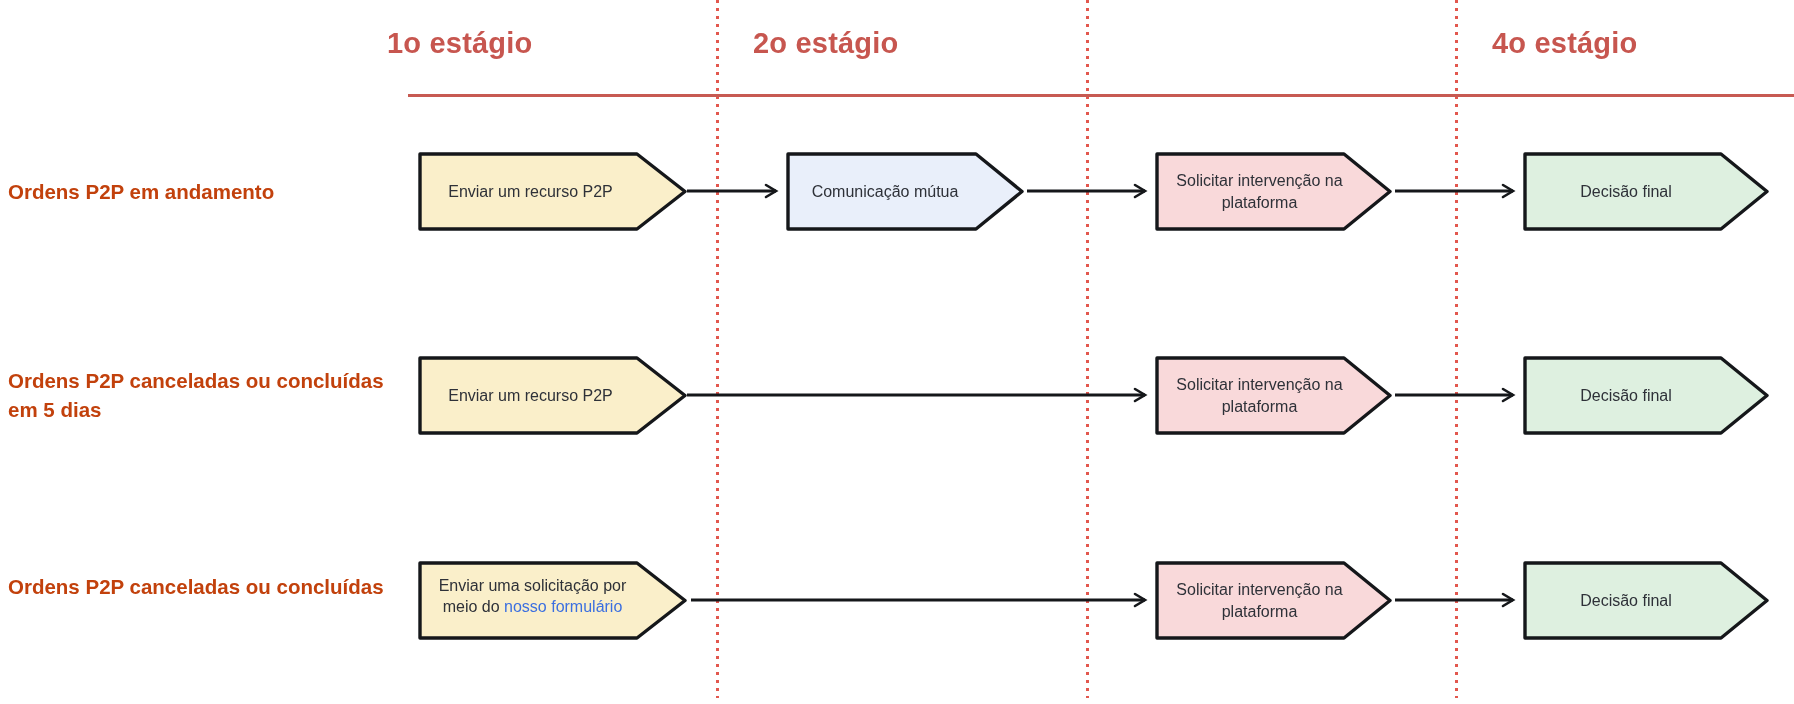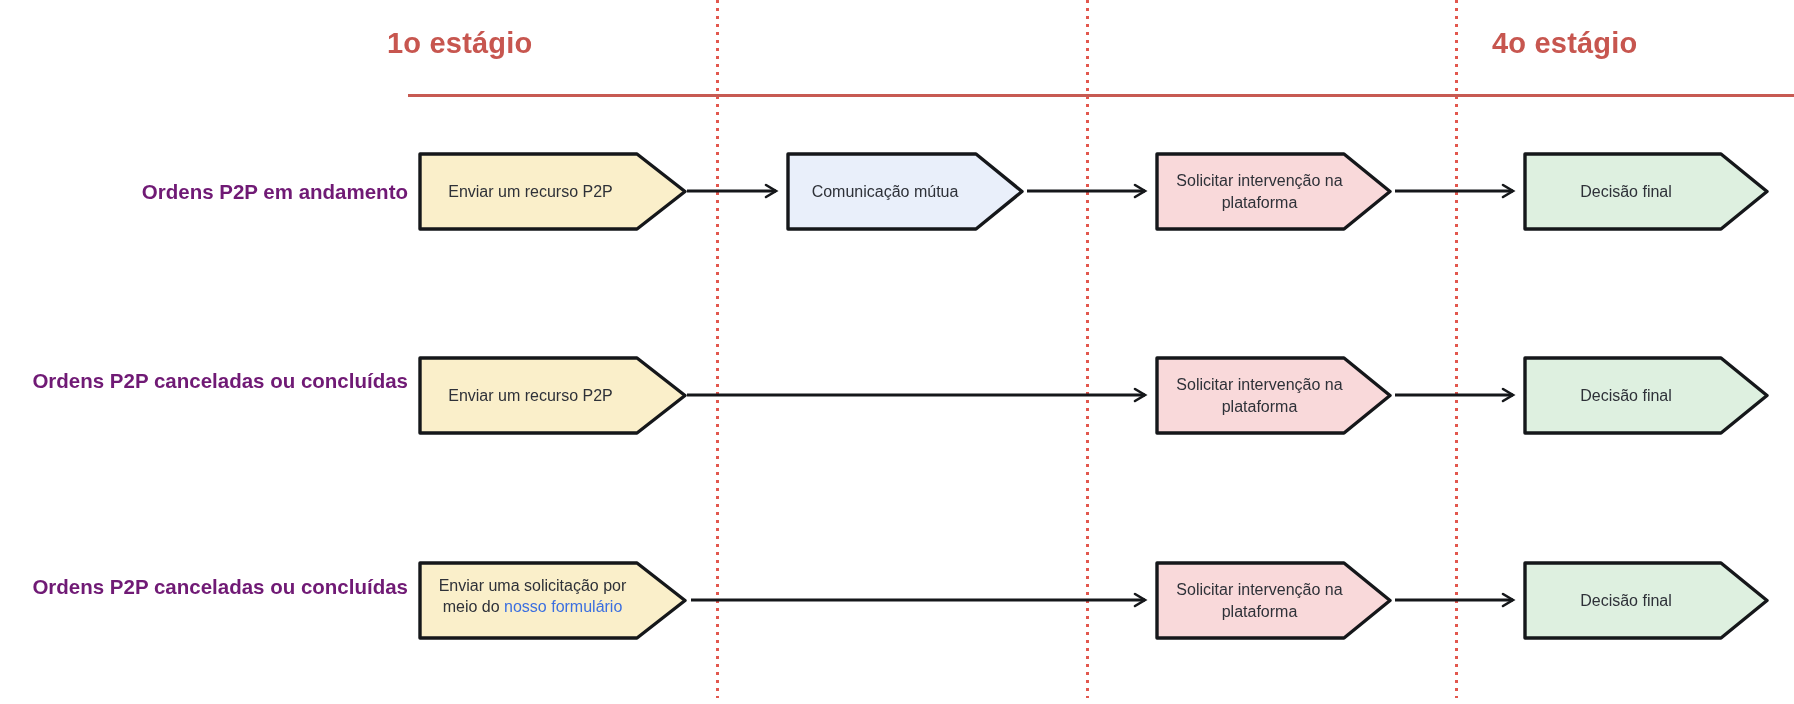--- a/index.html
+++ b/index.html
@@ -13,22 +13,22 @@
     background-image:repeating-linear-gradient(to bottom,
       #e2574e 0px, #e2574e 3px, transparent 3px, transparent 8px);
   }
   
   .hline { position:absolute; left:408px; top:94px; width:1386px; height:3px; background:#c75a52; }
   .stage-header {
     position:absolute; top:27px; width:300px; text-align:left;
     font-size:29px; font-weight:bold; color:#c7564f; letter-spacing:0.2px;
   }
   .row-label {
-    position:absolute; left:8px; width:400px; text-align:right;
-    font-size:20.5px; font-weight:bold; color:#701a75; line-height:29px;
+    position:absolute; left:8px; width:400px; text-align:left;
+    font-size:20.5px; font-weight:bold; color:#c2410c; line-height:29px;
   }
   .step { position:absolute; height:75px; }
   .step svg.shape { position:absolute; left:-4px; top:-4px; display:block; }
   .step-text {
     position:absolute; top:0; bottom:0; left:0; right:0;
     display:flex; align-items:center; justify-content:center;
     text-align:center; font-size:16px; color:#2e3138; line-height:1.32;
   }
   .link { color:#3b6fe0; cursor:pointer; }
   .arrows { position:absolute; left:0; top:0; width:1794px; height:704px; pointer-events:none; }
@@ -36,29 +36,31 @@
 </head>
 <body>
 
 <div class="canvas">
 
   <div class="vline" style="left:716px"></div>
   <div class="vline" style="left:1086px"></div>
   <div class="vline" style="left:1455px"></div>
 
   <div class="stage-header" style="left:387px">1o estágio</div>
+  <div class="stage-header" style="left:753px">2o estágio</div>
   <div class="stage-header" style="left:1492px">4o estágio</div>
 
   <div class="hline"></div>
 
   <div class="row-label" style="top:177px">
     <span style="display:block">Ordens P2P em andamento</span>
   </div>
   <div class="row-label" style="top:366px">
     <span style="display:block">Ordens P2P canceladas ou concluídas</span>
+    <span style="display:block">em 5 dias</span>
   </div>
   <div class="row-label" style="top:572px">
     <span style="display:block">Ordens P2P canceladas ou concluídas</span>
   </div>
 
   <svg class="arrows" viewBox="0 0 1794 704">
     <defs>
       <marker id="arrowhead" markerUnits="userSpaceOnUse" markerWidth="18" markerHeight="18" refX="13" refY="8" orient="auto">
         <path d="M3,2 L13,8 L3,14" fill="none" stroke="#15171a" stroke-width="2.6" stroke-linecap="round"></path>
       </marker>

